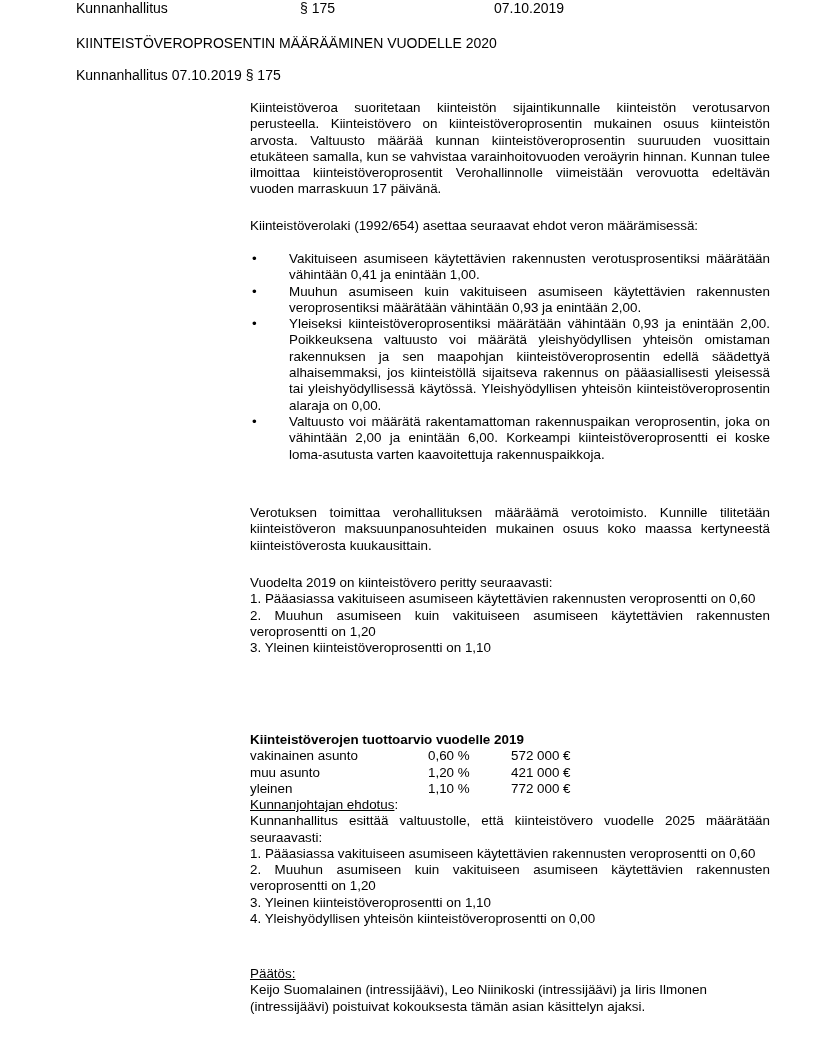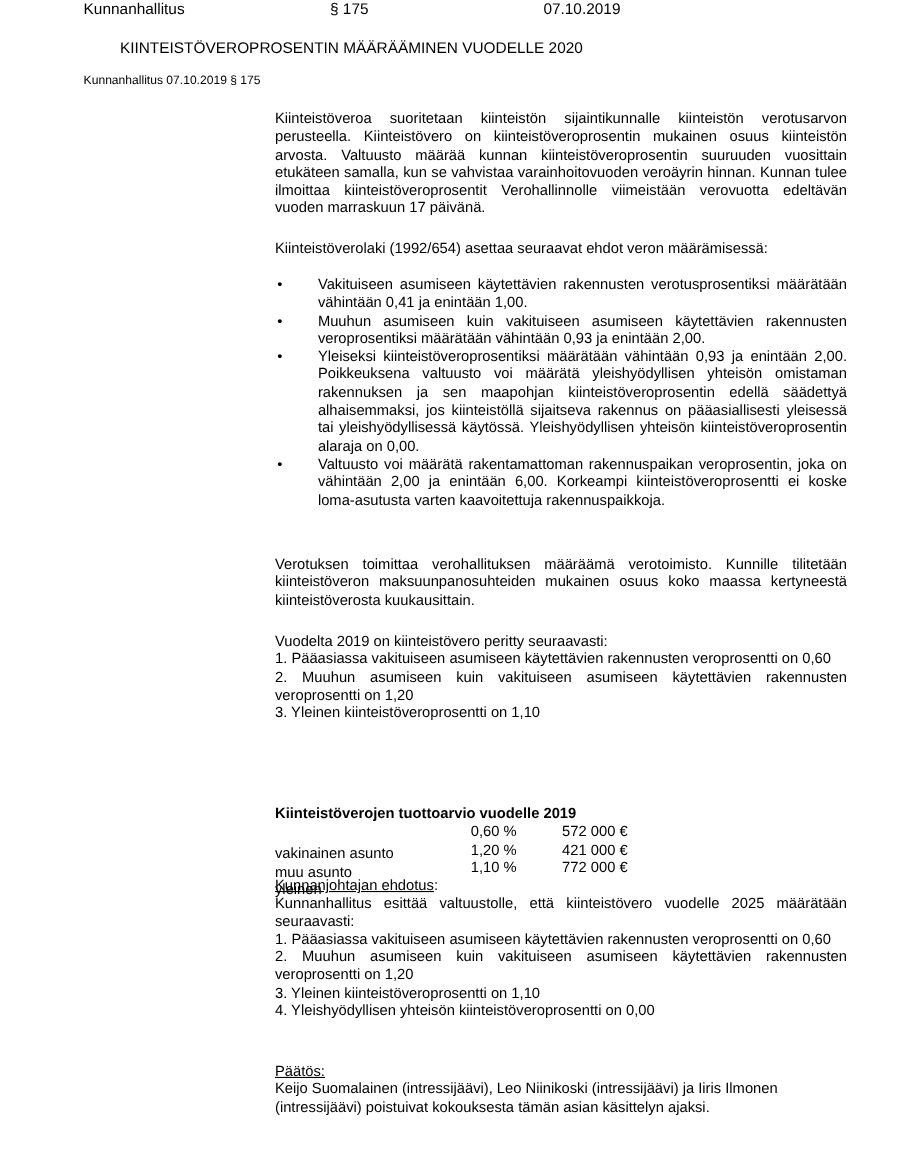--- a/index.html
+++ b/index.html
@@ -2,36 +2,36 @@
 <html><head>
 <meta charset="utf-8">
 <style>
   html, body { margin: 0; padding: 0; background: #ffffff; }
   body {
     width: 816px; height: 1056px; position: relative; overflow: hidden;
     font-family: "Liberation Sans", sans-serif; color: #000; font-size: 13.4px;
   }
   .abs { position: absolute; white-space: nowrap; }
   .hdr { top: 0px; font-size: 14px; line-height: 17px; text-align: right; }
-  .title { left: 76px; top: 35px; font-size: 14px; margin-left: 33px; }
-  .subtitle { left: 76px; top: 67px; font-size: 11px; }
+  .title { left: 76px; top: 35px; font-size: 14px; }
+  .subtitle { left: 76px; top: 67px; font-size: 14px; }
   .body-col { position: absolute; left: 250px; width: 520px; }
   .para { margin: 0; line-height: 16.3px; text-align: justify; text-align-last: left; }
   .p1 { top: 100px; }
   .p2 { top: 218px; }
   .bullet-item { position: relative; padding-left: 39px; line-height: 16.3px; text-align: justify; text-align-last: left; }
   .bullet-dot { position: absolute; left: 2px; top: 0; }
   .p3 { top: 505px; }
   .p4 { top: 575px; }
   .list-line { line-height: 16.3px; }
   .tbl { top: 732px; }
   .tbl-title { font-weight: bold; line-height: 16.3px; }
   .tbl-row { position: relative; height: 16.3px; line-height: 16.3px; }
   .tbl-row span { position: absolute; top: 0; }
-  .c1 { left: 0; margin-top: 20px; }
+  .c1 { left: 0; }
   .c2 { left: 178px; }
   .c3 { left: 261px; }
   .p5 { top: 797px; }
   .u { text-decoration: underline; }
   .p6 { top: 966px; width: 470px; }
   .p6 .para { text-align: left; }
 </style>
 </head>
 <body>
 

